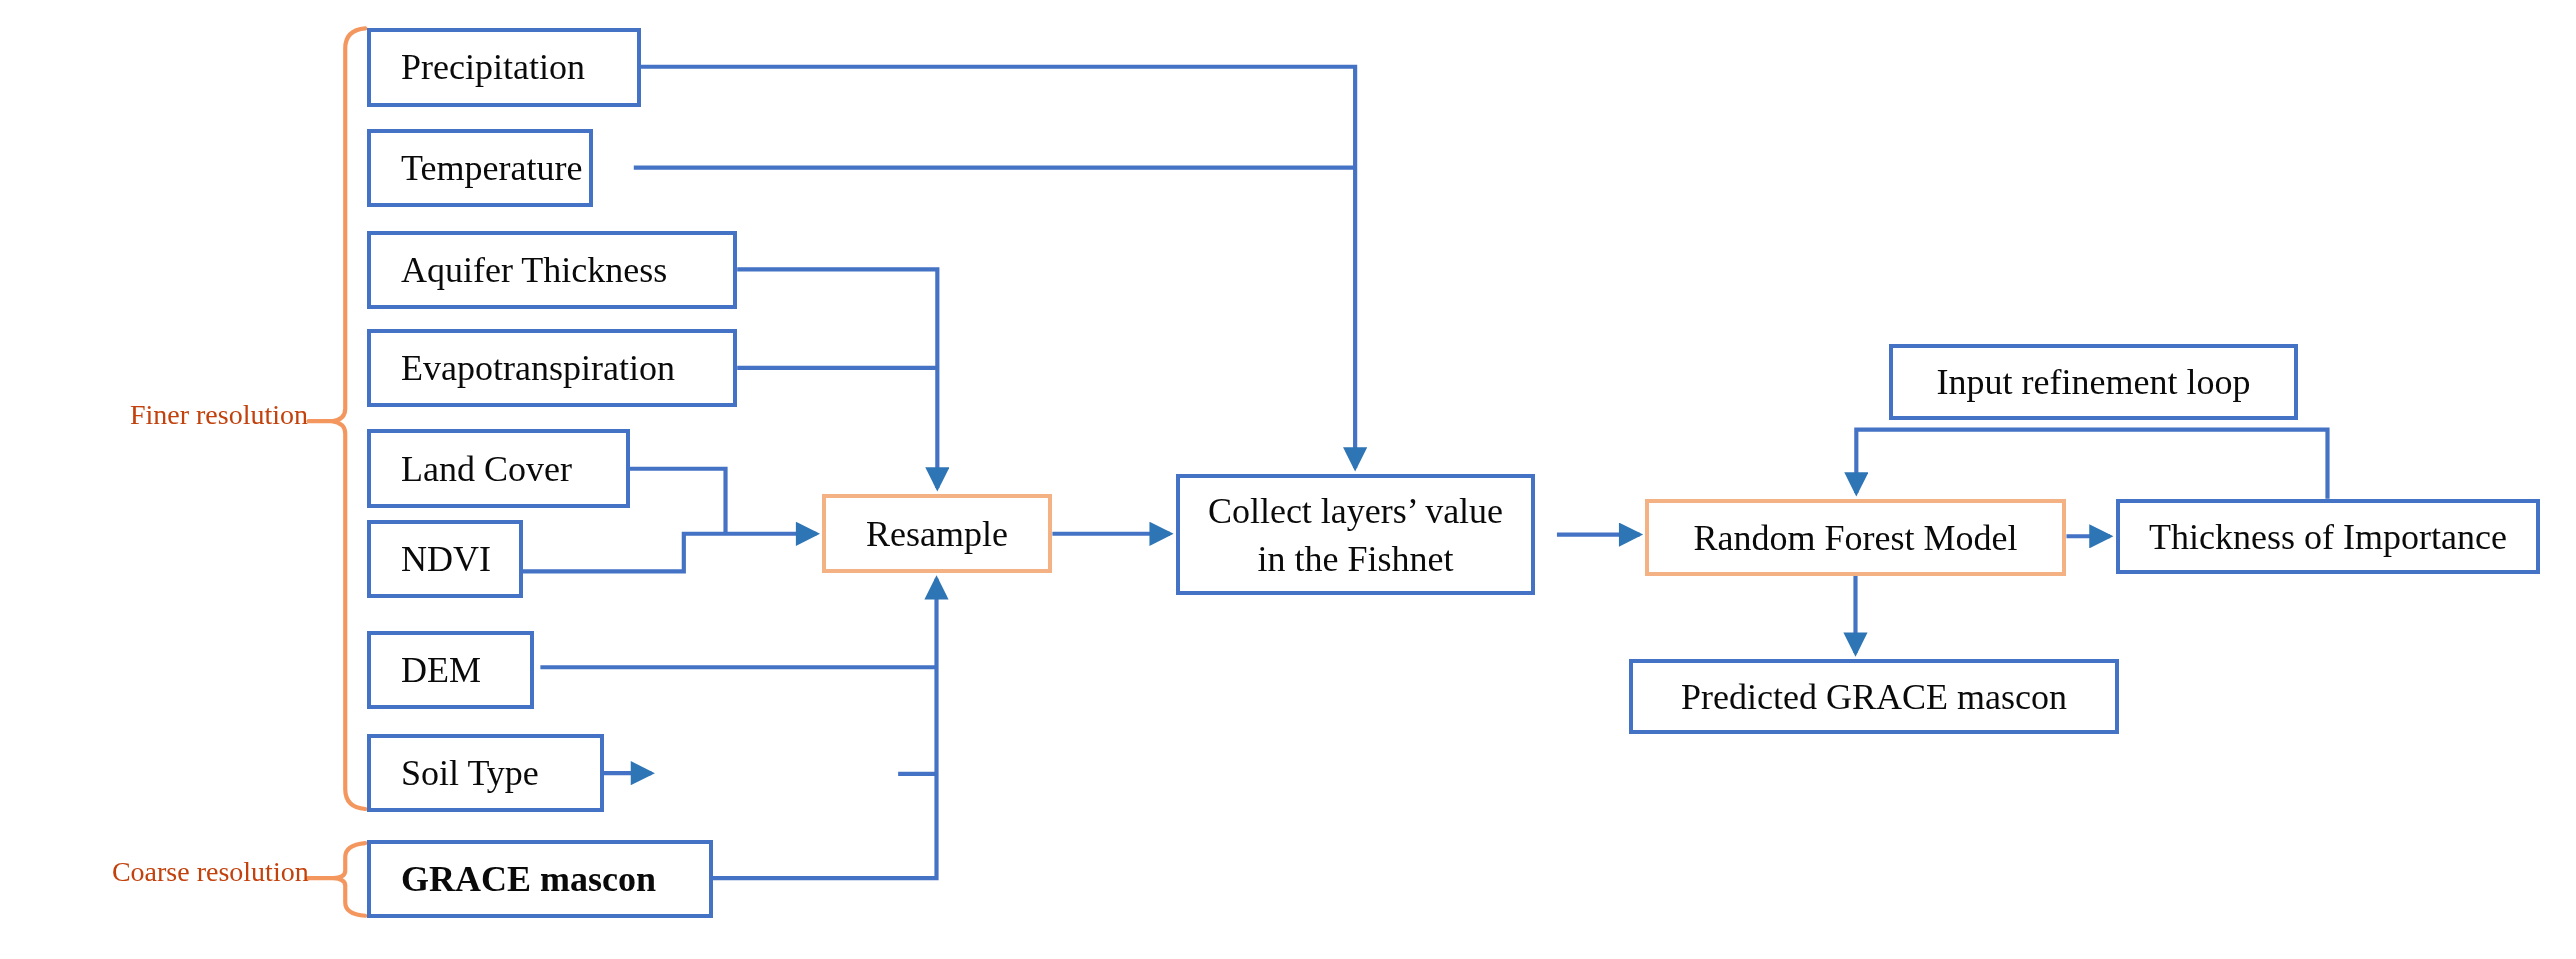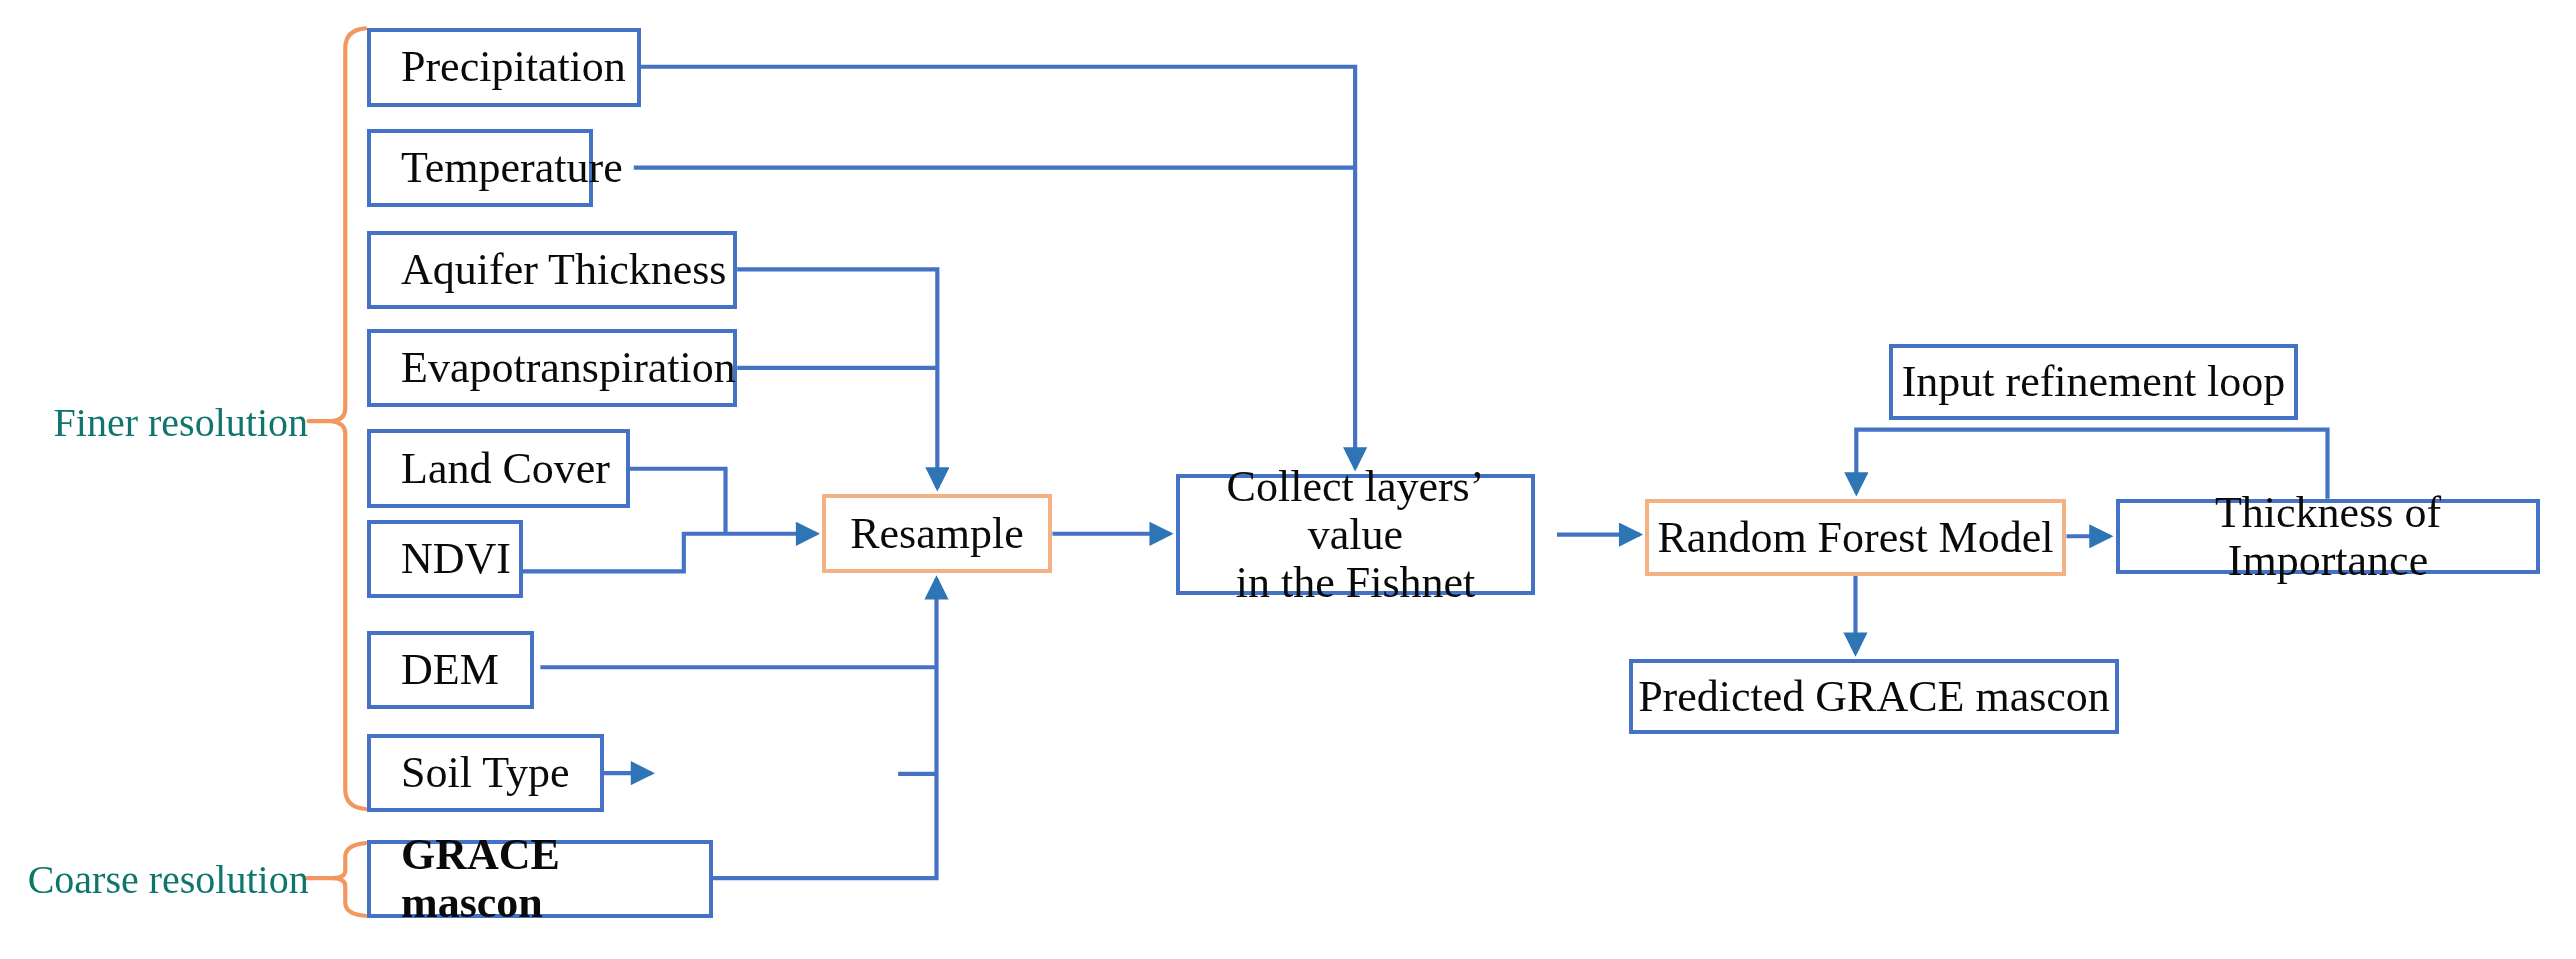--- a/index.html
+++ b/index.html
@@ -12,32 +12,32 @@
   }
   #wires{position:absolute;left:0;top:0;width:2576px;height:960px;}
   .node{
     position:absolute;
     box-sizing:border-box;
     background:#ffffff;
     border:4.2px solid #4472C4;
     display:flex;
     align-items:center;
     justify-content:center;
-    font-size:44px;
+    font-size:36px;
     line-height:48px;
     color:#0a0a0a;
     text-align:center;
     white-space:pre-line;
   }
   .node.process{border-color:#F4B183;}
   .node.ljust{justify-content:flex-start;padding-left:30px;text-align:left;}
   .grouplabel{
     position:absolute;
-    font-size:40px;
-    color:#0f766e;
+    font-size:28px;
+    color:#c2410c;
     text-align:right;
     white-space:nowrap;
   }
 </style>
 </head>
 <body>
 
 <div id="canvas">
 
   <svg id="wires" viewBox="0 0 3089 1151" xmlns="http://www.w3.org/2000/svg">

